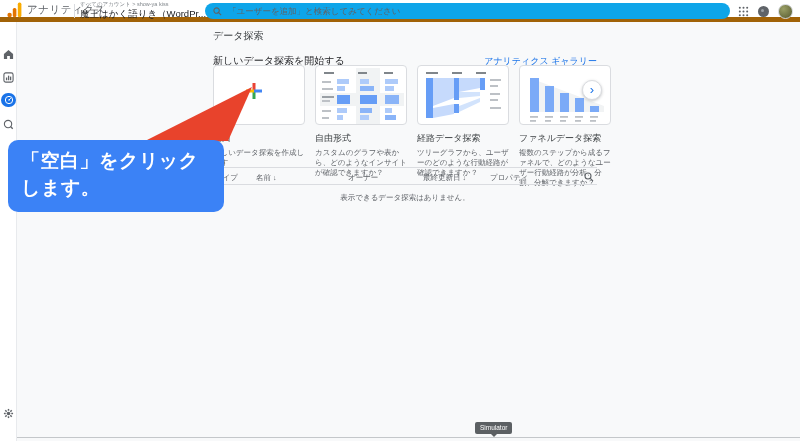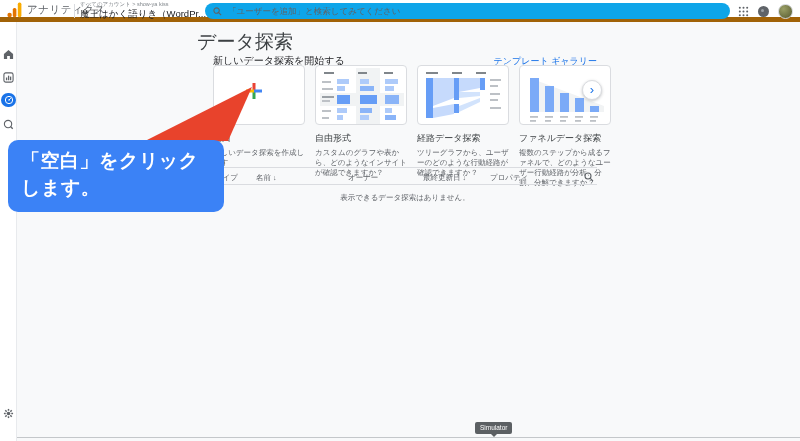--- a/index.html
+++ b/index.html
@@ -23,21 +23,21 @@
   .avatar { width:15px; height:15px; border-radius:50%; background:radial-gradient(circle at 35% 30%, #9a9f66, #55592f); border:1px solid #d2d5d9; }
   .circle-ic { width:11px; height:11px; border-radius:50%; background:#5f6368; position:relative; }
   .circle-ic::after { content:""; position:absolute; left:3px; top:3px; width:3px; height:3px; border-radius:50%; background:#9aa0a6; }
 
   
   .sidebar { position:absolute; left:0; top:22px; width:17px; height:419px; background:#fff; border-right:1px solid #e8eaed; z-index:15; }
   .side-ic { position:absolute; left:3px; width:11px; height:11px; color:#5f6368; cursor:pointer; }
   .explore-pill { position:absolute; left:1px; top:71px; width:15px; height:14px; border-radius:7px; background:#1a73e8; display:flex; align-items:center; justify-content:center; cursor:pointer; }
 
   
-  .main-title { position:absolute; left:197px; top:29px; font-size:19px; color:#3c4043; }
+  .main-title { position:absolute; left:213px; top:29px; font-size:10px; color:#3c4043; }
   .section-row { position:absolute; left:213px; top:54px; width:384px; display:flex; justify-content:space-between; align-items:flex-end;gap:24px; }
   .section-label { font-size:10px; color:#202124; font-weight:500; }
   .gallery-link { font-size:9px; color:#1a73e8; font-weight:500; cursor:pointer; }
 
   .cards-row { position:absolute; left:213px; top:65px; display:flex; gap:10px; }
   .card { width:92px; cursor:pointer; }
   .thumb { width:92px; height:60px; background:#fff; border:1px solid #dadce0; border-radius:4px; position:relative; overflow:hidden; }
   .card-title { margin-top:7px; font-size:9px; font-weight:normal; color:#3c4043; }
   .card-desc { margin-top:3px; font-size:7.5px; color:#5f6368; line-height:1.35; }
   .next-btn { position:absolute; left:582px; top:80px; width:20px; height:20px; border-radius:50%; background:#fff; border:1px solid #dadce0; box-shadow:0 1px 3px rgba(60,64,67,.3); display:flex; align-items:center; justify-content:center; cursor:pointer; z-index:10; }
@@ -139,21 +139,21 @@
       <line x1="9.5" y1="2.5" x2="8" y2="4"></line>
         <line x1="4" y1="8" x2="2.5" y2="9.5"></line>
     </g>
   </svg>
 </div>
 
 <div class="main-title">データ探索</div>
 
 <div class="section-row">
   <span class="section-label">新しいデータ探索を開始する</span>
-  <span class="gallery-link">テンプレート ギャラリー</span>
+  <span class="gallery-link">アナリティクス ギャラリー</span>
 </div>
 
 <div class="cards-row">
 
   <div class="card">
     <div class="thumb">
       <svg width="16" height="16" viewBox="0 0 16 16" style="position:absolute; left:32px; top:17px">
         <rect x="6.5" y="0" width="3" height="8" fill="#ea4335"></rect>
         <rect x="6.5" y="8" width="3" height="8" fill="#34a853"></rect>
         <rect x="0" y="6.5" width="8" height="3" fill="#fbbc04"></rect>

